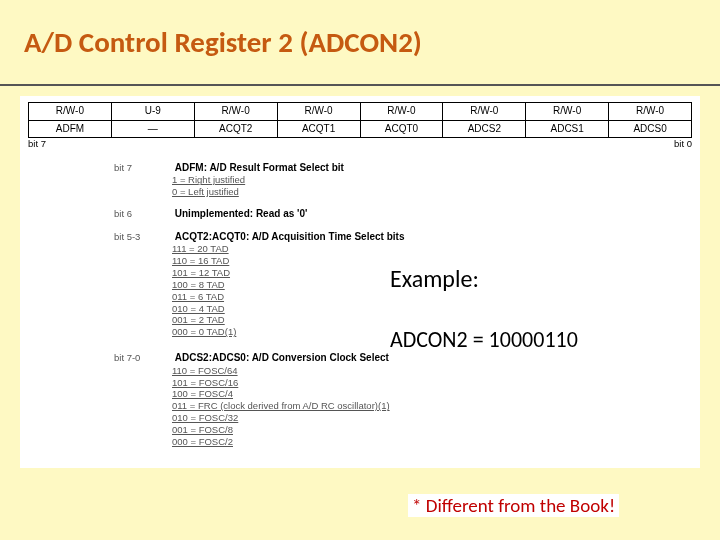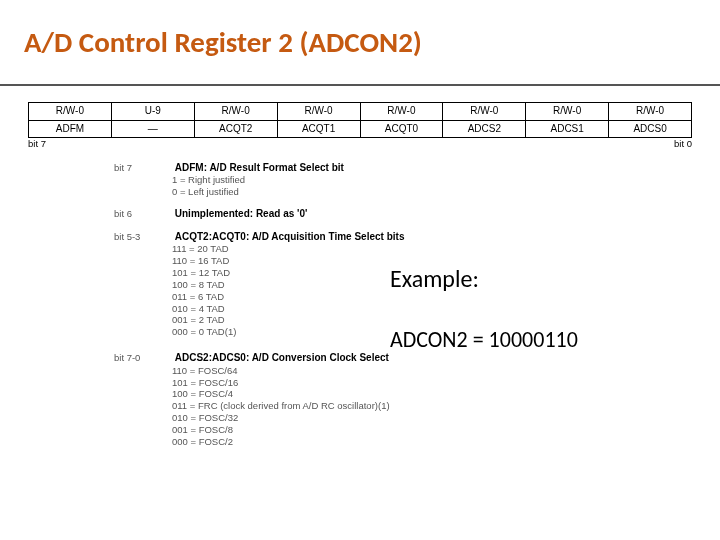--- a/index.html
+++ b/index.html
@@ -8,21 +8,21 @@
     width: 720px;
     height: 540px;
     background: #000;
     font-family: Arial, Helvetica, sans-serif;
     overflow: hidden;
   }
   .slide {
     position: relative;
     width: 720px;
     height: 540px;
-    background: #ffffff;
+    background: #fef9c3;
   }
   .title {
     position: absolute;
     left: 24px;
     top: 24px;
     color: #c55a11;
     font-family: Calibri, Arial, sans-serif;
     font-weight: bold;
     font-size: 29px;
   }
@@ -88,20 +88,21 @@
     font-weight: bold;
     font-size: 10px;
   }
   .sub {
     color: #555;
     font-size: 9.5px;
     margin-left: 58px;
   }
   .sub .line {
     display: block;
+    text-decoration: underline;
   }
 
   .example-block {
     position: absolute;
     left: 390px;
     top: 260px;
     width: 290px;
     height: 116px;
     background: #fff;
   }
@@ -216,13 +217,14 @@
       </div>
 
     </div>
   </div>
 
   <div class="example-block">
     <div class="example-label">Example:</div>
     <div class="example-value">ADCON2 = 10000110</div>
   </div>
 
+  <div class="footnote">* Different from the Book!</div>
 </div>
 
 </body></html>

